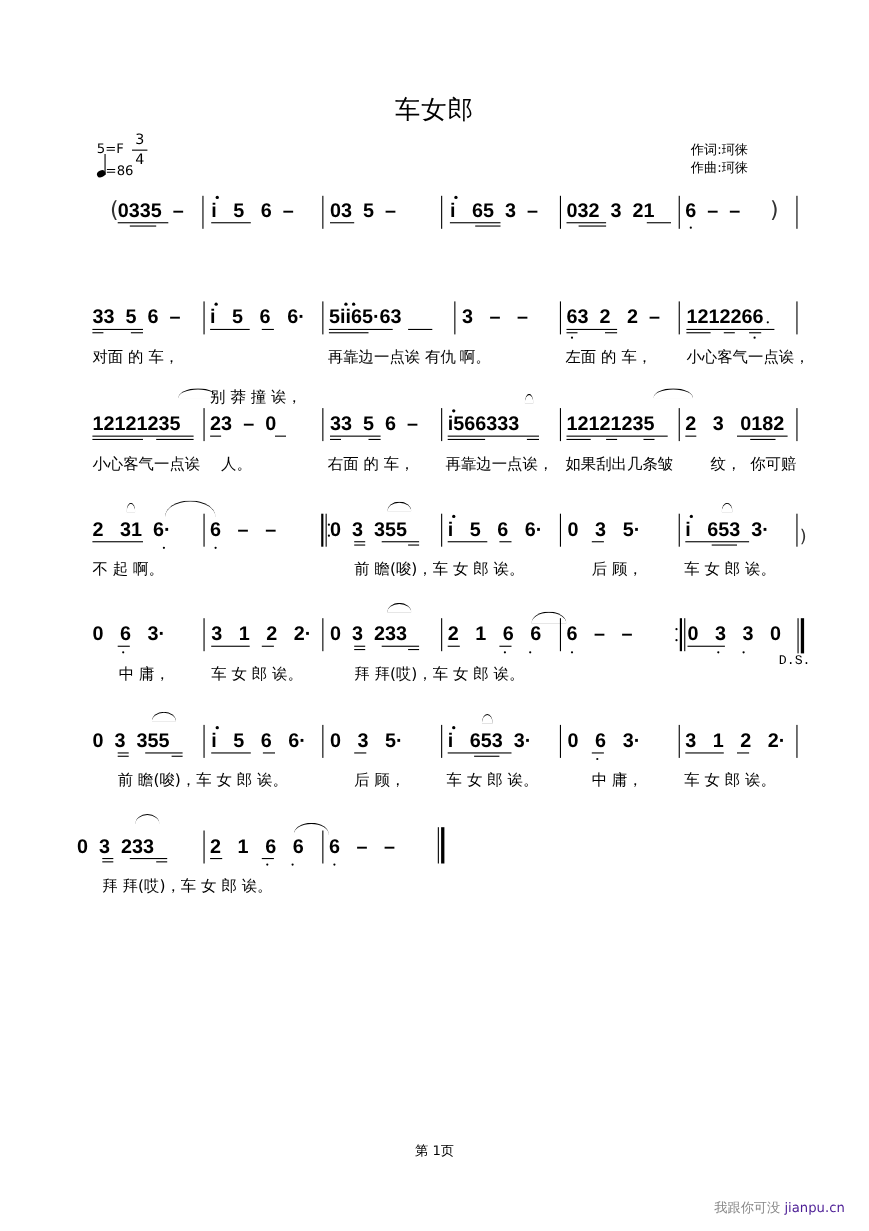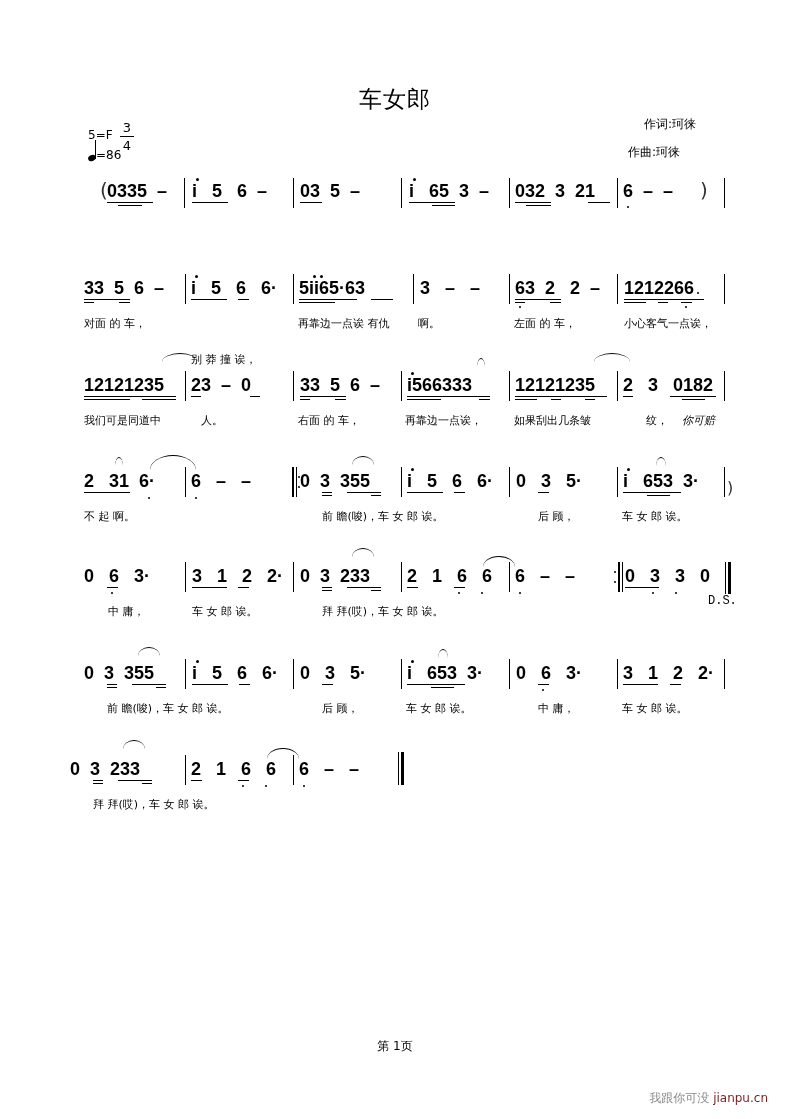--- a/index.html
+++ b/index.html
@@ -6,48 +6,48 @@
   body { width:790px; height:1119px; position:relative; overflow:hidden; font-family:"DejaVu Sans", sans-serif; color:#000; }
   .abs { position:absolute; }
   .title { left:0; width:790px; top:84px; text-align:center; font-size:23px; font-family:"DejaVu Sans", sans-serif; letter-spacing:1px; }
   .key { left:88px; top:128px; font-size:12px; font-family:"DejaVu Sans", sans-serif; }
   .ts { left:120px; top:120px; width:14px; text-align:center; font-size:13px; line-height:15px; }
   .ts .bar { border-top:1px solid #000; height:0; margin:1px 0; }
   .tempo { left:88px; top:148px; font-size:12px; }
   .tempo .note { display:inline-block; width:8px; height:6px; background:#000; border-radius:50%; transform:rotate(-25deg); vertical-align:-2px; position:relative; }
   .credit { left:628px; font-size:12px; }
   .notes { position:absolute; font-family:"Liberation Sans", sans-serif; font-weight:bold; font-size:18px; white-space:pre; }
-  .lyr { position:absolute; font-size:11px; white-space:pre; letter-spacing:0px; }
+  .lyr { position:absolute; font-size:14px; white-space:pre; letter-spacing:0px; }
   .bl { position:absolute; width:1px; background:#000; }
   .bl2 { position:absolute; width:3px; background:#000; }
   .ul { position:absolute; height:1px; background:#000; }
   .dot { position:absolute; width:2px; height:2px; background:#000; border-radius:50%; }
   .hidot { position:absolute; width:3px; height:3px; background:#000; border-radius:50%; }
   .arc { position:absolute; border-top:1px solid #000; border-radius:50% 50% 0 0 / 100% 100% 0 0; height:8px; }
   .paren { position:absolute; font-size:20px; font-family:"DejaVu Sans", sans-serif; color:#333; }
   .ds { position:absolute; font-family:"Liberation Mono", monospace; font-size:12px; }
   .pagenum { position:absolute; left:0; width:790px; top:1038px; text-align:center; font-size:12px; }
   .wm { position:absolute; right:22px; top:1090px; font-size:12px; color:#888; }
-  .wm .en { color:#7f1d1d; }
+  .wm .en { color:#4c1d95; }
 </style>
 </head>
 <body>
 
 <div class="abs title">车女郎</div>
 <div class="abs key">5=F</div>
 <div class="abs ts">
   <div>3</div>
   <div class="bar"></div>
   <div>4</div>
 </div>
 <div class="abs stem tempo-stem" style="position:absolute;left:95px;top:140px;width:1px;height:19px;background:#000;"></div>
 <div class="abs tempo">
   <span class="note"></span><span>=86</span>
 </div>
-<div class="abs credit" style="top:116px;margin-left:16px;">作词:珂徕</div>
+<div class="abs credit" style="top:128px;">作词:珂徕</div>
 <div class="abs credit" style="top:144px;">作曲:珂徕</div>
 
 <div>
   <span class="paren" style="left:100px;top:178px;">(</span>
   <span class="notes" style="left:107px;top:181px;">0335  –</span>
   <div class="ul" style="left:107px;top:202px;width:46px;"></div>
   <div class="ul" style="left:118px;top:205px;width:24px;"></div>
   <div class="bl" style="left:184px;top:178px;height:30px;"></div>
   <span class="notes" style="left:192px;top:181px;">i   5   6  –</span>
   <div class="hidot" style="left:196px;top:178px;"></div>
@@ -144,27 +144,27 @@
   <div class="ul" style="left:515px;top:399px;width:22px;"></div>
   <div class="ul" style="left:551px;top:399px;width:10px;"></div>
   <div class="ul" style="left:585px;top:399px;width:10px;"></div>
   <div class="bl" style="left:617px;top:371px;height:30px;"></div>
   <span class="notes" style="left:623px;top:375px;">2   3   0182</span>
   <div class="ul" style="left:623px;top:396px;width:10px;"></div>
   <div class="ul" style="left:670px;top:396px;width:46px;"></div>
   <div class="ul" style="left:682px;top:399px;width:23px;"></div>
   <div class="bl" style="left:724px;top:371px;height:30px;"></div>
 
-  <span class="lyr" style="left:84px;top:413px;">我们可是同道中</span>
+  <span class="lyr" style="left:84px;top:413px;">小心客气一点诶</span>
   <span class="lyr" style="left:201px;top:413px;">人。</span>
   <span class="lyr" style="left:298px;top:413px;">右面 的 车，</span>
   <span class="lyr" style="left:405px;top:413px;">再靠边一点诶，</span>
   <span class="lyr" style="left:514px;top:413px;">如果刮出几条皱</span>
   <span class="lyr" style="left:646px;top:413px;">纹，</span>
-  <span class="lyr" style="left:682px;top:413px;font-style:italic;">你可赔</span>
+  <span class="lyr" style="left:682px;top:413px;">你可赔</span>
 </div>
 
 <div>
   <div class="arc" style="left:115px;top:457px;width:8px;"></div>
   <span class="notes" style="left:84px;top:471px;">2   31  6·</span>
   <div class="ul" style="left:84px;top:492px;width:46px;"></div>
   <div class="dot" style="left:148px;top:497px;"></div>
   <div class="arc" style="left:150px;top:455px;width:46px;height:14px;"></div>
   <div class="bl" style="left:185px;top:467px;height:30px;"></div>
   <span class="notes" style="left:191px;top:471px;">6   –   –</span>

